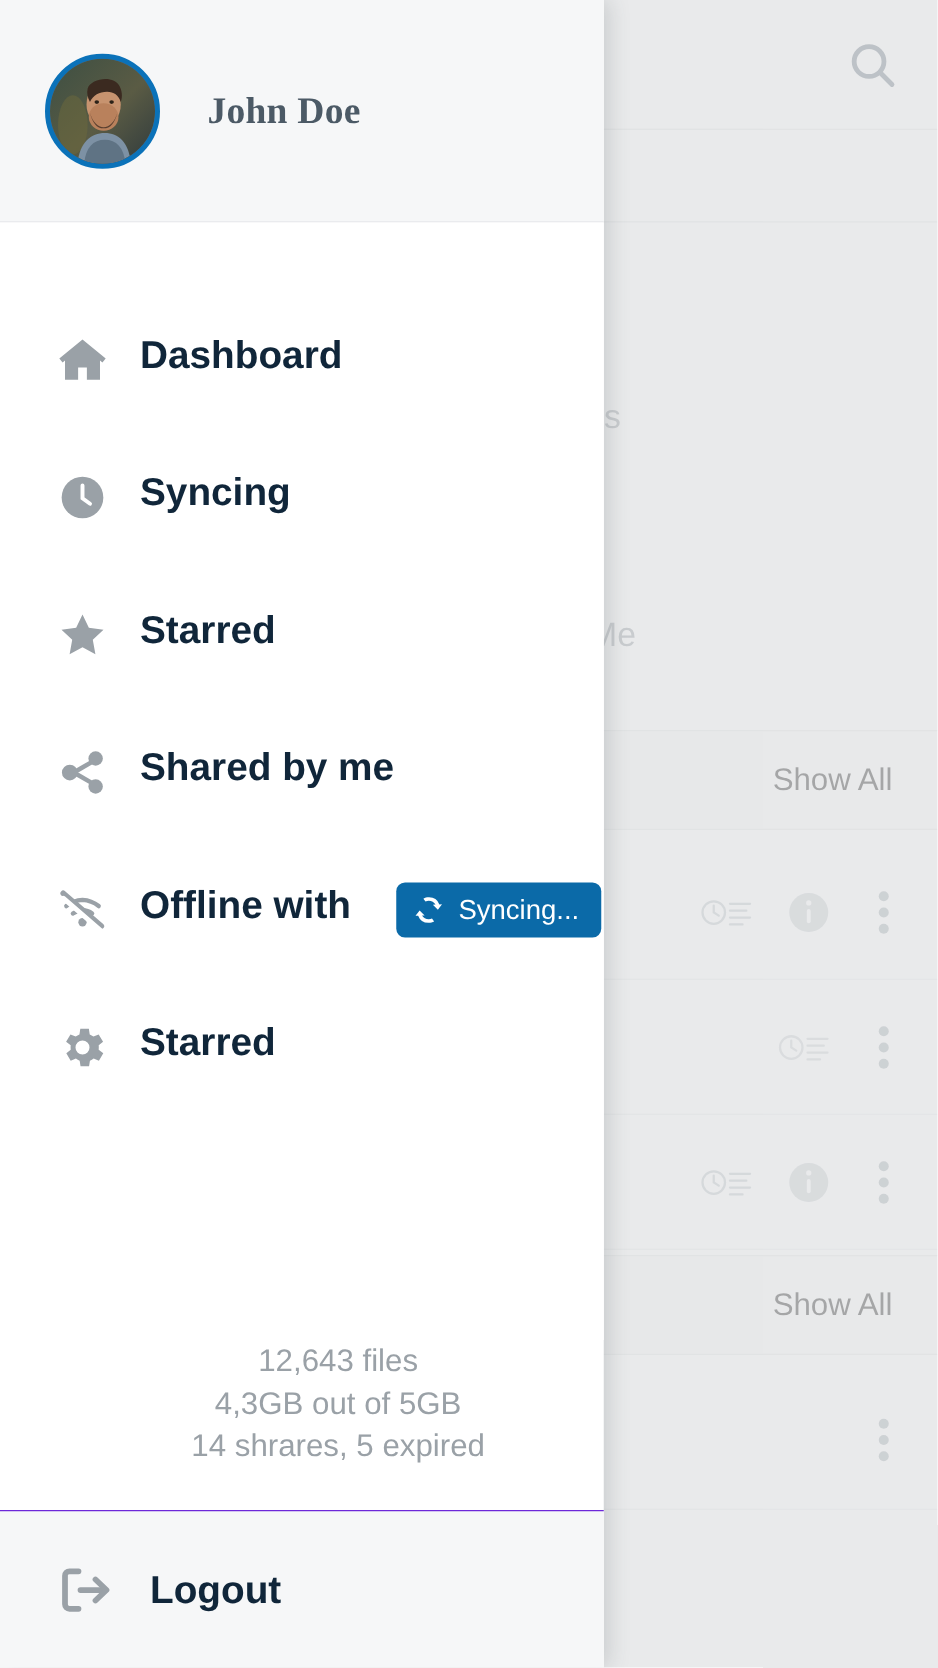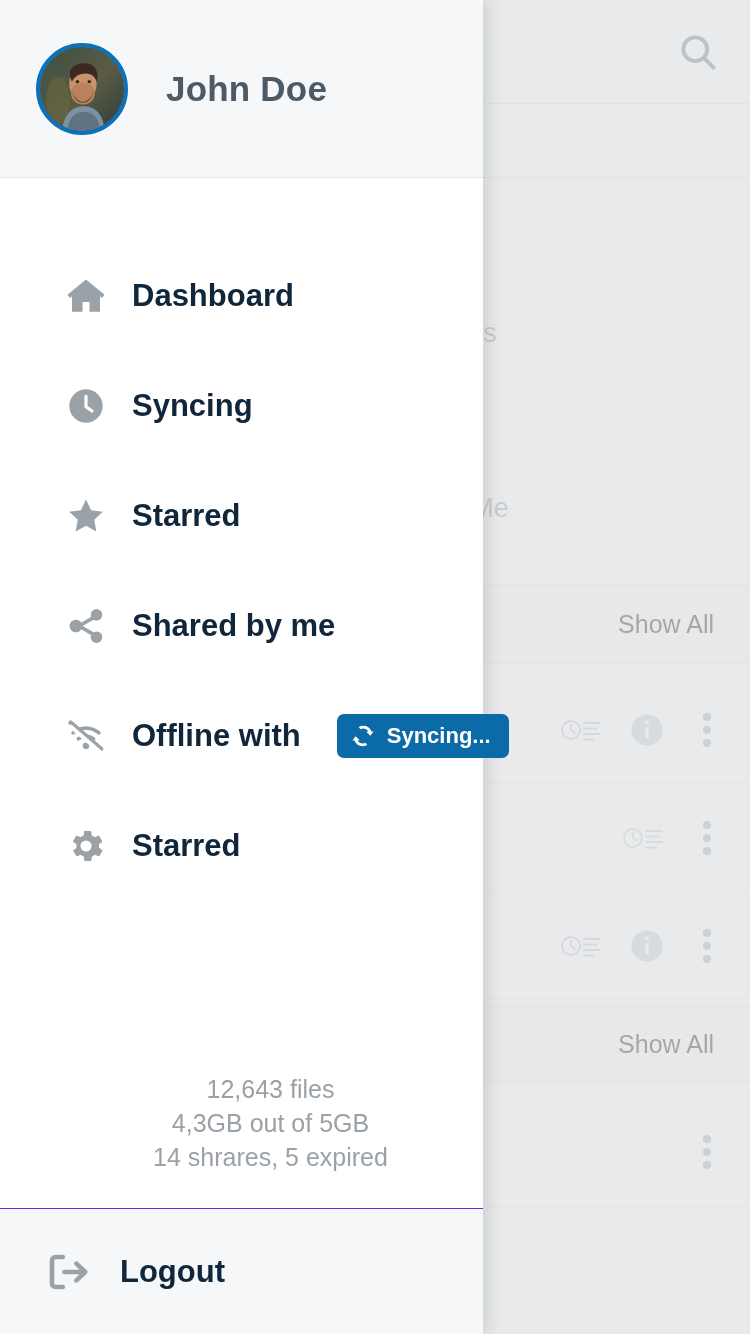--- a/index.html
+++ b/index.html
@@ -83,46 +83,46 @@
   }
   .avatar {
     width: 92px; height: 92px; border-radius: 50%;
     border: 4px solid #0b72b9;
     overflow: hidden; flex: 0 0 auto;
     background: #51616a;
     position: relative;
   }
   .avatar svg { display: block; width: 100%; height: 100%; }
   .user-name {
-    margin-left: 38px; font-size: 35px; font-weight: bold;
-    color: #4c5a66; letter-spacing: .2px;
+    margin-left: 38px; font-size: 30px; font-weight: bold;
+    color: #4c5a66; letter-spacing: .2px; font-family: Liberation Serif, serif;
   }
 
   .drawer-nav {
     flex: 1 1 auto; background: #ffffff; padding-top: 88px;
   }
   .nav-item {
-    height: 60px; display: flex; align-items: center;
-    padding-left: 64px; margin-bottom: 50px; cursor: pointer;
+    height: 60px; display: flex; 
+    padding-left: 44px; margin-bottom: 50px; cursor: pointer;
   }
   .nav-icon {
     width: 44px; height: 44px; flex: 0 0 auto;
     display: flex; align-items: center; justify-content: center;
     color: #9aa1a7;
   }
   .nav-icon svg { display: block; }
   .nav-label {
     margin-left: 24px; font-size: 31px; font-weight: bold;
     color: #10263a; white-space: nowrap;
   }
   .sync-badge {
     margin-left: 36px; height: 44px; border-radius: 7px;
     background: #0b6aa8; color: #ffffff;
     display: inline-flex; align-items: center; gap: 12px;
-    padding: 0 18px 0 14px; font-size: 22px; font-weight: bold;
+    padding: 0 18px 0 14px; font-size: 22px; font-weight: normal;
     white-space: nowrap; flex: 0 0 auto;
   }
   .sync-badge .sync-icon { width: 24px; height: 24px; display: block; }
 
   .drawer-stats {
     padding: 0 0 34px 58px; color: #9aa1a7; font-size: 25px; line-height: 34px; text-align: center;
   }
   .drawer-stats div { white-space: nowrap; }
 
   .drawer-footer {

